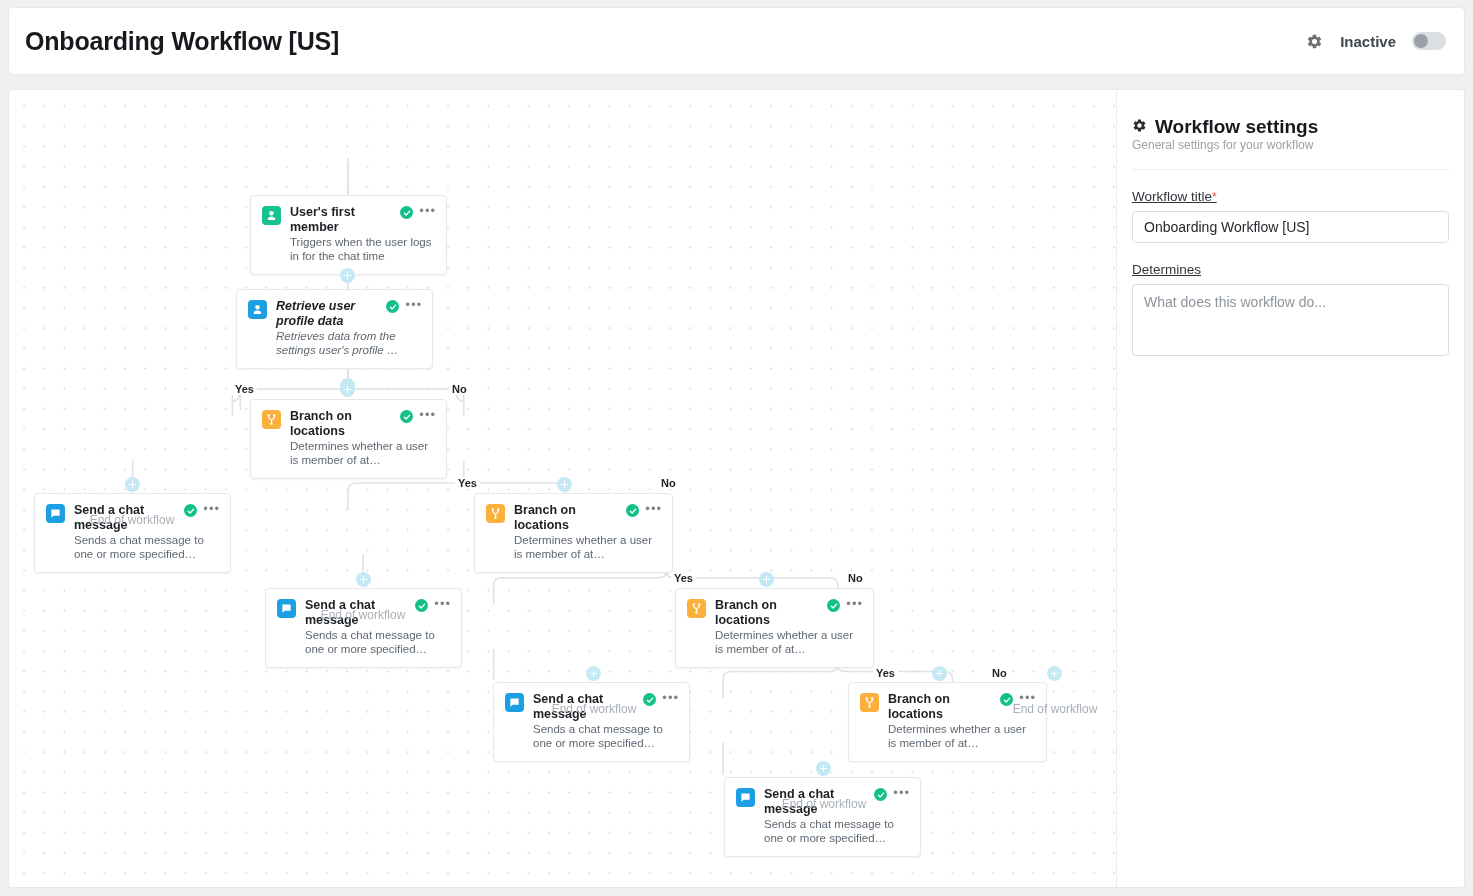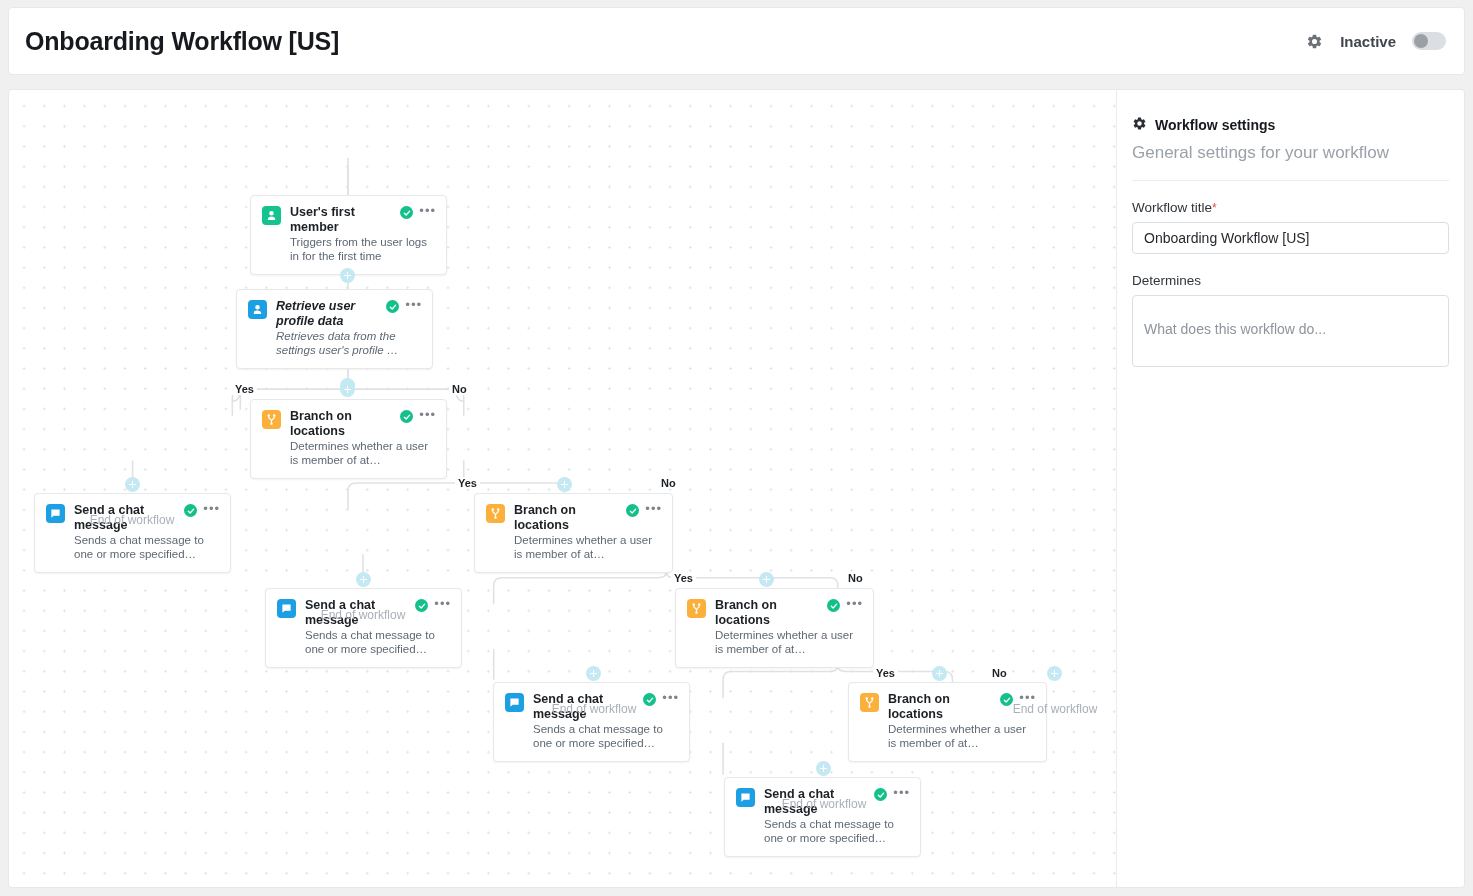--- a/index.html
+++ b/index.html
@@ -189,59 +189,59 @@
     left: 1116px; top: 89px;
     width: 349px; height: 799px;
     background: #ffffff;
     border: 1px solid #e8e8e8;
     border-left: 1px solid #ebebeb;
     border-radius: 0 4px 4px 0;
     padding: 26px 15px 0 15px;
   }
   .panel-title {
     display: flex; align-items: center; gap: 8px;
-    font-size: 14px;
+    font-size: 19px;
     font-weight: bold;
     color: #16191d;
   }
   .panel-sub {
-    font-size: 17px;
+    font-size: 12px;
     color: #9aa1a9;
-    margin-top: 9px;
   }
   .panel-divider {
     height: 1px;
     background: #ececec;
     margin: 17px 0 0 0;
   }
   .field-label {
     font-size: 13.5px;
     color: #2f353b;
     margin-top: 19px;
     margin-bottom: 7px;
+    text-decoration: underline;
   }
   .req { color: #e5484d; font-size: 12px; }
   .text-input {
     width: 100%;
     height: 32px;
     border: 1px solid #dcdfe2;
     border-radius: 4px;
     padding: 0 11px;
     font-size: 14px;
     color: #24292e;
     font-family: "Liberation Sans", sans-serif;
     background: #fff;
     outline: none;
   }
   .textarea {
     width: 100%;
     height: 72px;
     border: 1px solid #dcdfe2;
     border-radius: 4px;
-    padding: 25px 11px;
+    padding: 9px 11px;
     font-size: 14px;
     color: #24292e;
     font-family: "Liberation Sans", sans-serif;
     resize: none;
     outline: none;
     background: #fff;
   }
   .textarea::placeholder, .text-input::placeholder { color: #8d949c; }
 </style>
 </head>
@@ -319,21 +319,21 @@
     <div class="node-body">
       <div class="node-titlerow">
         <div class="node-title">User's first member</div>
         <div class="check-badge">
           <svg width="8" height="8" viewBox="0 0 24 24" fill="none" stroke="#fff" stroke-width="4" stroke-linecap="round" stroke-linejoin="round">
               <path d="M4 12.5 9.5 18 20 6.5"></path>
             </svg>
         </div>
         <div class="dots-menu">•••</div>
       </div>
-      <div class="node-desc">Triggers from the user logs in for the first time</div>
+      <div class="node-desc">Triggers when the user logs in for the chat time</div>
     </div>
   </div>
   <div class="plus" style="left:331px; top:178px;"></div>
 
   <div class="node node-w1" style="left:227px; top:199px;font-style:italic;">
     <div class="node-icon ic-blue">
       <svg width="11" height="11" viewBox="0 0 24 24" fill="#fff">
           <path d="M12 12a5 5 0 1 0 0-10 5 5 0 0 0 0 10Zm0 2c-4.4 0-8 2.2-8 5v3h16v-3c0-2.8-3.6-5-8-5Z"></path>
         </svg>
     </div>

